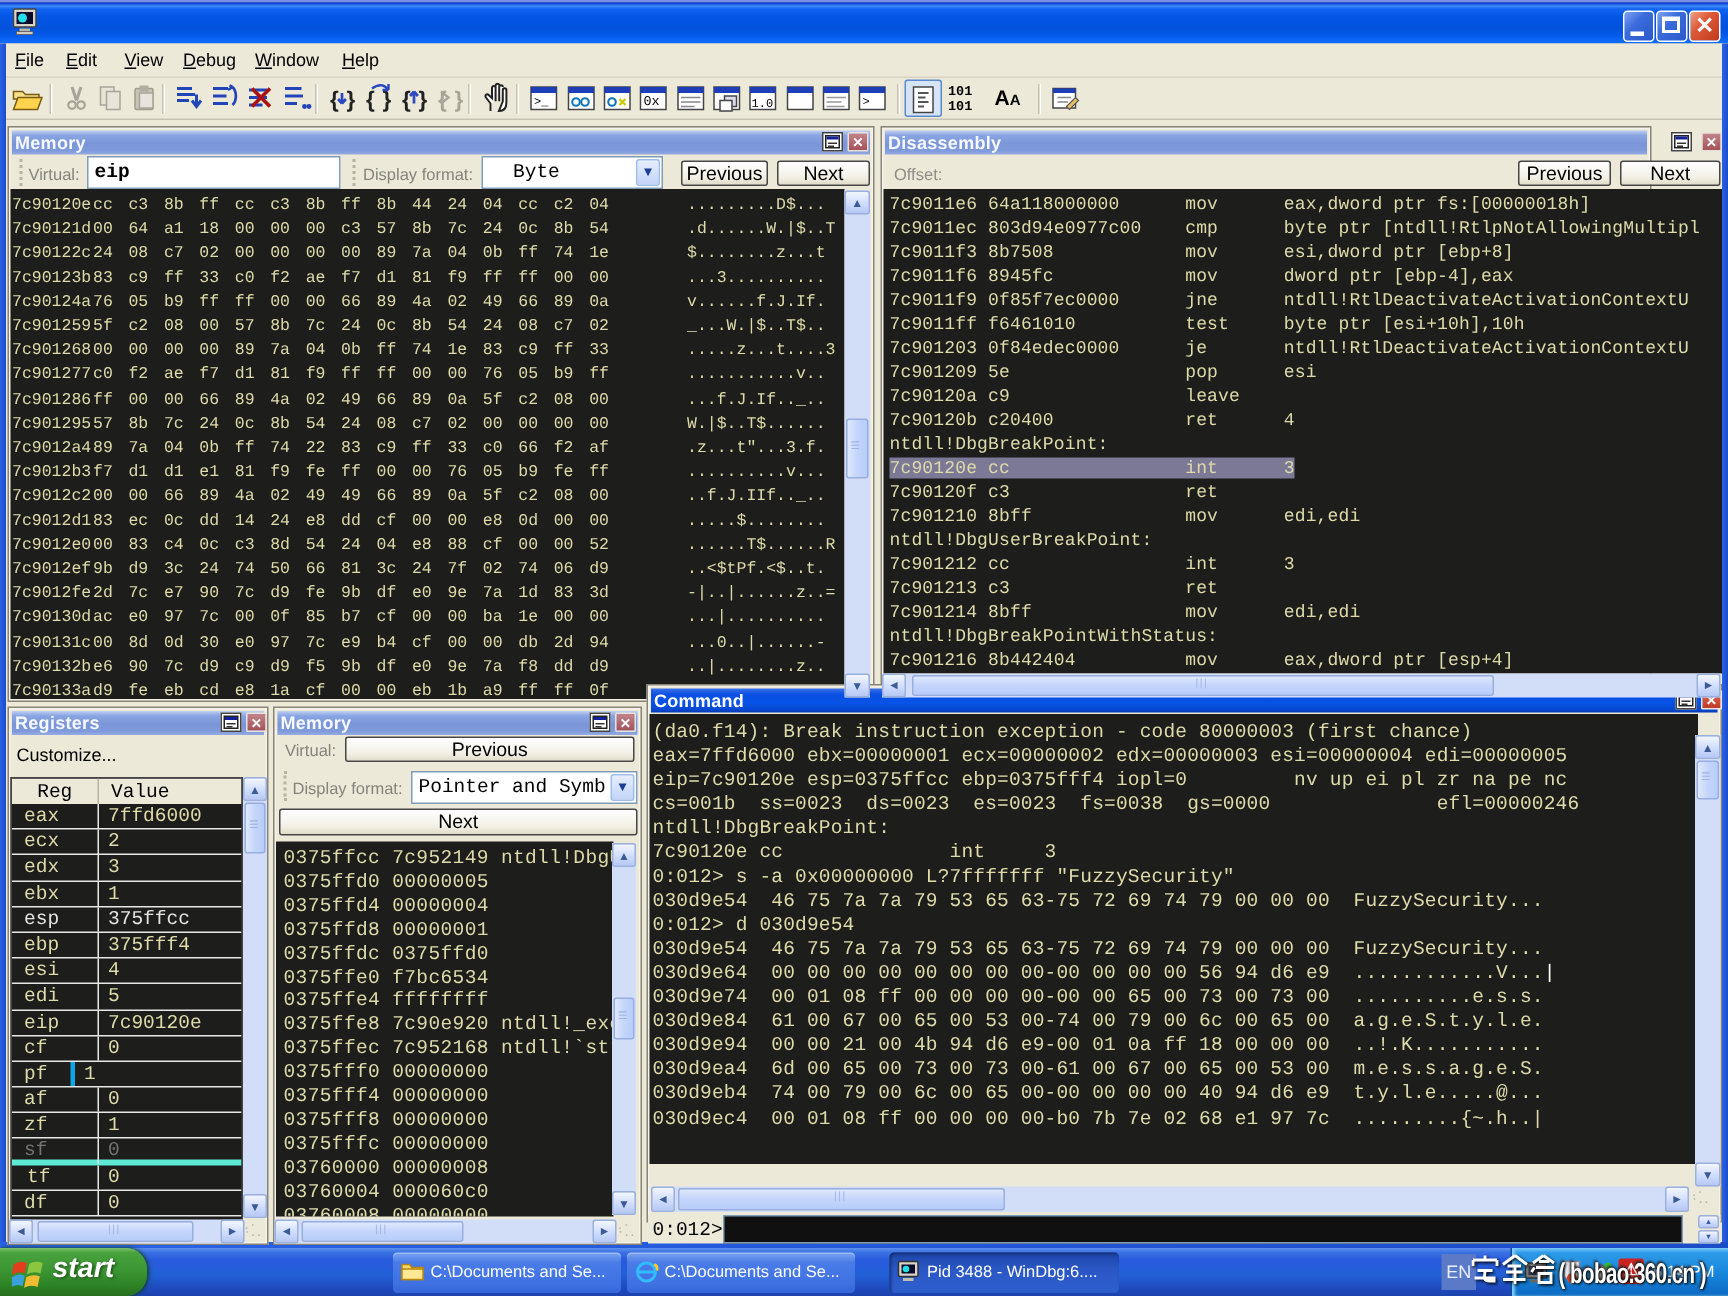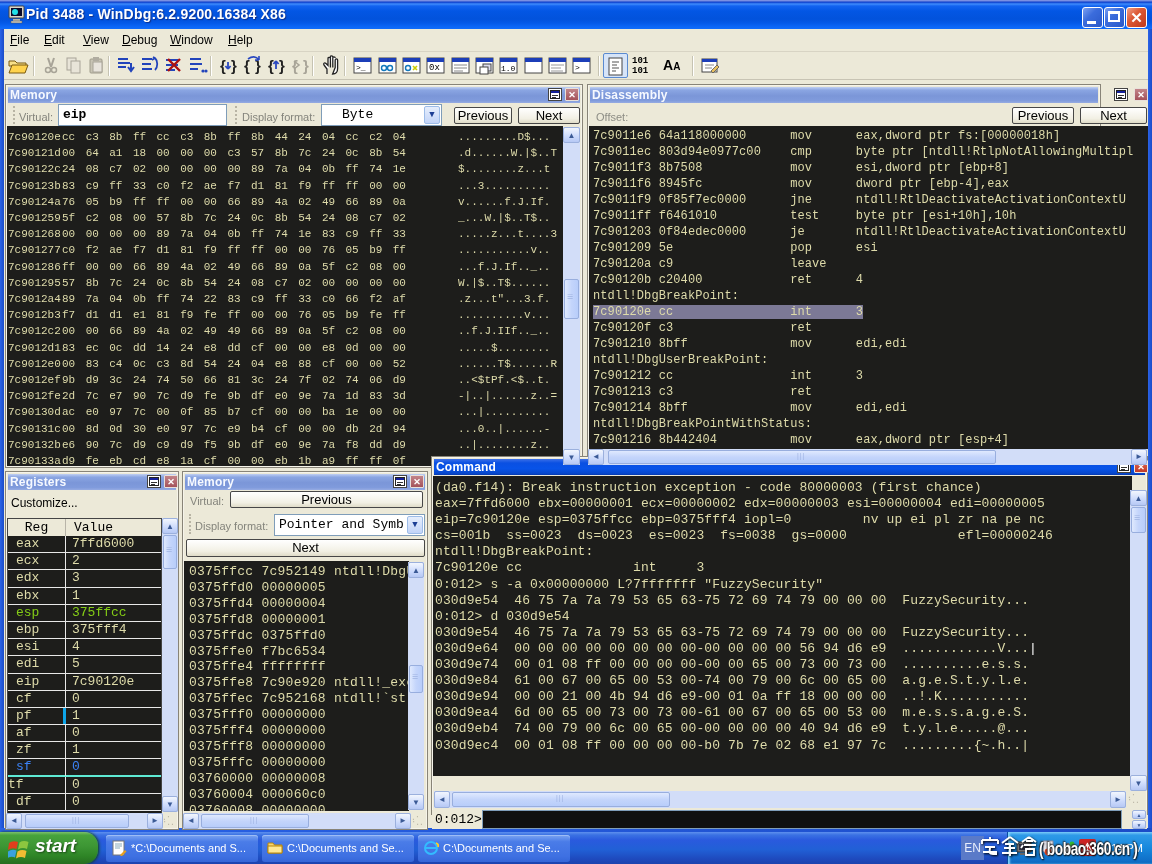--- a/index.html
+++ b/index.html
@@ -61,21 +61,20 @@
 </style></head>
 <body>
 <div id="titlebar" class="abs">
 <svg class="abs" style="left:8px;top:5px" width="19" height="19" viewBox="0 0 19 19">
       <rect x="1" y="1" width="15" height="12" rx="1" fill="#d8d4c8" stroke="#444"></rect>
       <rect x="3" y="3" width="11" height="8" fill="#0a0a2a"></rect>
       <circle cx="7" cy="7" r="3" fill="#20e0e8"></circle>
       <rect x="5" y="14" width="7" height="2" fill="#bab6aa"></rect>
       <rect x="3" y="16" width="11" height="2" fill="#d0ccc0" stroke="#555" stroke-width=".5"></rect>
     </svg>
-<span class="ttl">Pid 3488 - WinDbg:6.2.9200.16384 X86</span>
 <div class="capbtn" style="left:1082px;background:linear-gradient(135deg,#7da1f2 0,#3b6cdc 40%,#2a58c8 100%)">
       <div class="abs" style="left:4px;top:13px;width:9px;height:3px;background:#fff"></div>
     </div>
 <div class="capbtn" style="left:1104px;background:linear-gradient(135deg,#7da1f2 0,#3b6cdc 40%,#2a58c8 100%)">
       <div class="abs" style="left:3px;top:3px;width:12px;height:11px;border:2px solid #fff;border-top-width:3px"></div>
     </div>
 <div class="capbtn" style="left:1126px;background:linear-gradient(135deg,#f0a088 0,#dd5936 40%,#c03a1d 100%);font-size:15px;font-weight:bold;text-align:center;line-height:19px">✕</div>
 </div>
 <div id="menubar" class="abs">
 <span class="mitem" style="left:10px"><u>F</u>ile</span>
@@ -257,31 +256,31 @@
         <div style="position:absolute;left:3px;top:6px;width:6px;height:1px;background:#333"></div>
         <div style="position:absolute;left:3px;top:8px;width:4px;height:1px;background:#333"></div>
       </div><div class="wbtn cls" style="left:156px">✕</div></div>
 <div class="abs" style="left:5px;top:24px;font-size:12px;color:#000">Customize...</div>
 <div class="abs" style="left:1px;top:46px;width:155px;height:296px;border:1px solid #444;background:#1d1d1b;overflow:hidden;font-family:'Liberation Mono',monospace;font-size:13px">
 <div style="height:17px;background:#ece9d8;color:#000;line-height:17px"><span style="display:inline-block;width:58px;text-align:center;border-right:1px solid #b8b4a8">Reg</span><span style="padding-left:8px">Value</span></div>
 <div style="height:17.2px;line-height:16.4px;color:#dedbaa;border-bottom:1px solid #e8e8e8"><span style="display:inline-block;width:58px;padding-left:8px;border-right:1px solid #e8e8e8">eax</span><span style="padding-left:6px">7ffd6000</span></div>
 <div style="height:17.2px;line-height:16.4px;color:#dedbaa;border-bottom:1px solid #e8e8e8"><span style="display:inline-block;width:58px;padding-left:8px;border-right:1px solid #e8e8e8">ecx</span><span style="padding-left:6px">2</span></div>
 <div style="height:17.2px;line-height:16.4px;color:#dedbaa;border-bottom:1px solid #e8e8e8"><span style="display:inline-block;width:58px;padding-left:8px;border-right:1px solid #e8e8e8">edx</span><span style="padding-left:6px">3</span></div>
 <div style="height:17.2px;line-height:16.4px;color:#dedbaa;border-bottom:1px solid #e8e8e8"><span style="display:inline-block;width:58px;padding-left:8px;border-right:1px solid #e8e8e8">ebx</span><span style="padding-left:6px">1</span></div>
-<div style="height:17.2px;line-height:16.4px;color:#84cc16;border-bottom:1px solid #e8e8e8"><span style="display:inline-block;width:58px;padding-left:8px;border-right:1px solid #e8e8e8">esp</span><span style="padding-left:6px">375ffcc</span></div>
+<div style="height:17.2px;line-height:16.4px;color:#e5e5e5;border-bottom:1px solid #e8e8e8"><span style="display:inline-block;width:58px;padding-left:8px;border-right:1px solid #e8e8e8">esp</span><span style="padding-left:6px">375ffcc</span></div>
 <div style="height:17.2px;line-height:16.4px;color:#dedbaa;border-bottom:1px solid #e8e8e8"><span style="display:inline-block;width:58px;padding-left:8px;border-right:1px solid #e8e8e8">ebp</span><span style="padding-left:6px">375fff4</span></div>
 <div style="height:17.2px;line-height:16.4px;color:#dedbaa;border-bottom:1px solid #e8e8e8"><span style="display:inline-block;width:58px;padding-left:8px;border-right:1px solid #e8e8e8">esi</span><span style="padding-left:6px">4</span></div>
 <div style="height:17.2px;line-height:16.4px;color:#dedbaa;border-bottom:1px solid #e8e8e8"><span style="display:inline-block;width:58px;padding-left:8px;border-right:1px solid #e8e8e8">edi</span><span style="padding-left:6px">5</span></div>
 <div style="height:17.2px;line-height:16.4px;color:#dedbaa;border-bottom:1px solid #e8e8e8"><span style="display:inline-block;width:58px;padding-left:8px;border-right:1px solid #e8e8e8">eip</span><span style="padding-left:6px">7c90120e</span></div>
 <div style="height:17.2px;line-height:16.4px;color:#dedbaa;border-bottom:1px solid #e8e8e8"><span style="display:inline-block;width:58px;padding-left:8px;border-right:1px solid #e8e8e8">cf</span><span style="padding-left:6px">0</span></div>
-<div style="height:17.2px;line-height:16.4px;color:#dedbaa;border-bottom:1px solid #e8e8e8"><span style="display:inline-block;width:58px;padding-left:8px;border-right:3px solid #0ea5e9">pf</span><span style="padding-left:6px">1</span></div>
+<div style="height:17.2px;line-height:16.4px;color:#dedbaa;border-bottom:1px solid #e8e8e8"><span style="display:inline-block;width:42px;padding-left:8px;border-right:3px solid #0ea5e9">pf</span><span style="padding-left:6px">1</span></div>
 <div style="height:17.2px;line-height:16.4px;color:#dedbaa;border-bottom:1px solid #e8e8e8"><span style="display:inline-block;width:58px;padding-left:8px;border-right:1px solid #e8e8e8">af</span><span style="padding-left:6px">0</span></div>
 <div style="height:17.2px;line-height:16.4px;color:#dedbaa;border-bottom:1px solid #e8e8e8"><span style="display:inline-block;width:58px;padding-left:8px;border-right:1px solid #e8e8e8">zf</span><span style="padding-left:6px">1</span></div>
-<div style="height:17.2px;line-height:16.4px;color:#3b82f6;border-bottom:2px solid #5eead4"><span style="display:inline-block;width:58px;padding-left:8px;border-right:1px solid #e8e8e8">sf</span><span style="padding-left:6px">0</span></div>
-<div style="height:17.2px;line-height:16.4px;color:#dedbaa;border-bottom:1px solid #e8e8e8"><span style="display:inline-block;width:58px;padding-left:0;border-right:1px solid #e8e8e8">tf</span><span style="padding-left:6px">0</span></div>
+<div style="height:17.2px;line-height:16.4px;color:#737373;border-bottom:4px solid #5eead4"><span style="display:inline-block;width:58px;padding-left:8px;border-right:1px solid #e8e8e8">sf</span><span style="padding-left:6px">0</span></div>
+<div style="height:17.2px;line-height:16.4px;color:#dedbaa;border-bottom:1px solid #e8e8e8"><span style="display:inline-block;width:58px;padding-left:10px;border-right:1px solid #e8e8e8">tf</span><span style="padding-left:6px">0</span></div>
 <div style="height:17.2px;line-height:16.4px;color:#dedbaa;border-bottom:1px solid #e8e8e8"><span style="display:inline-block;width:58px;padding-left:8px;border-right:1px solid #e8e8e8">df</span><span style="padding-left:6px">0</span></div>
 </div>
 </div>
 <div class="win abs" style="left:182px;top:471px;width:246px;height:359px">
 <div class="wtitle">Memory<div class="wbtn dok" style="left:208px">
         <div style="position:absolute;left:1px;top:1px;right:1px;bottom:1px;border:1px solid #222"></div>
         <div style="position:absolute;left:2px;top:2px;right:2px;height:2px;background:#14209a"></div>
         <div style="position:absolute;left:3px;top:6px;width:6px;height:1px;background:#333"></div>
         <div style="position:absolute;left:3px;top:8px;width:4px;height:1px;background:#333"></div>
       </div><div class="wbtn cls" style="left:225px">✕</div></div>
@@ -362,42 +361,43 @@
 <div id="taskbar" class="abs">
 <div id="startbtn">
       <svg class="abs" style="left:8px;top:6px" width="22" height="21" viewBox="0 0 22 21">
         <path d="M1 5 q4 -3 9 -1 l-1.5 7 q-4.5 -2 -8.5 1z" fill="#e03e1c"></path>
         <path d="M11.5 4.5 q4 -2.5 9 -.5 l-1.5 7 q-4.5 -2 -9 .5z" fill="#8cc63f"></path>
         <path d="M0 13.5 q4 -3 8.5 -1 l-1.5 7 q-4 -2 -8 1z" fill="#3aa1dd"></path>
         <path d="M9.5 13.5 q4.5 -2.5 9 -.5 l-1.5 7 q-4.5 -2 -9 .5z" fill="#f2bc32"></path>
       </svg>
       <span>start</span>
     </div>
-<div class="task" style="left:106px;width:152px">
-      <svg class="abs" style="left:5px;top:5px" width="16" height="16" viewBox="0 0 16 16">
-        <rect x="2" y="1" width="11" height="14" fill="#fff" stroke="#777"></rect>
-        <path d="M4 4 h7 M4 6 h7 M4 8 h5" stroke="#8ab" stroke-width="1"></path>
-        <path d="M9 15 l5 -5 l1.5 1.5 l-5 5z" fill="#e8a020"></path>
-      </svg>
-      <span class="tx">*C:\Documents and S...</span>
-    </div>
 <div class="task" style="left:262px;width:152px">
       <svg class="abs" style="left:5px;top:6px" width="16" height="13" viewBox="0 0 16 13">
         <path d="M1 2 h5 l1.5 2 h7.5 v8 h-14z" fill="#f7d671" stroke="#b8860b"></path>
         <path d="M1 5 h14 v7 h-14z" fill="#ffe894" stroke="#b8860b"></path>
       </svg>
       <span class="tx">C:\Documents and Se...</span>
     </div>
 <div class="task" style="left:418px;width:152px">
       <svg class="abs" style="left:5px;top:5px" width="16" height="16" viewBox="0 0 16 16">
         <circle cx="8" cy="8" r="6" fill="none" stroke="#3bf" stroke-width="2"></circle>
         <path d="M2 8 h12" stroke="#3bf" stroke-width="2"></path>
         <path d="M13 3 q3 1 2 4" stroke="#fc2" stroke-width="1.8" fill="none"></path>
       </svg>
       <span class="tx">C:\Documents and Se...</span>
+    </div>
+<div class="task prsd" style="left:593px;width:153px">
+      <svg class="abs" style="left:5px;top:5px" width="16" height="16" viewBox="0 0 16 16">
+        <rect x="1" y="1" width="13" height="10" rx="1" fill="#d8d4c8" stroke="#333"></rect>
+        <rect x="3" y="3" width="9" height="6" fill="#0a0a2a"></rect>
+        <circle cx="6" cy="6" r="2.2" fill="#20e0e8"></circle>
+        <rect x="4" y="12" width="7" height="2" fill="#c0bcb0"></rect>
+      </svg>
+      <span class="tx">Pid 3488 - WinDbg:6....</span>
     </div>
 <div class="abs" style="left:961px;top:4px;width:23px;height:24px;background:#5a7ac8;color:#e8eefc;font-size:12px;text-align:center;line-height:24px">EN</div>
 <div id="tray">
 <svg class="abs" style="left:8px;top:9px" width="18" height="15" viewBox="0 0 18 15">
         <rect x="1" y="1" width="14" height="10" fill="#777" stroke="#333"></rect>
         <rect x="3" y="3" width="10" height="6" fill="#334"></rect>
         <rect x="4" y="12" width="8" height="2" fill="#666"></rect>
       </svg>
 <svg class="abs" style="left:32px;top:8px" width="16" height="17" viewBox="0 0 16 17">
         <path d="M3 1 h10 v10 l-5 5 l-5 -5z" fill="#e8e8f0" stroke="#889"></path>

